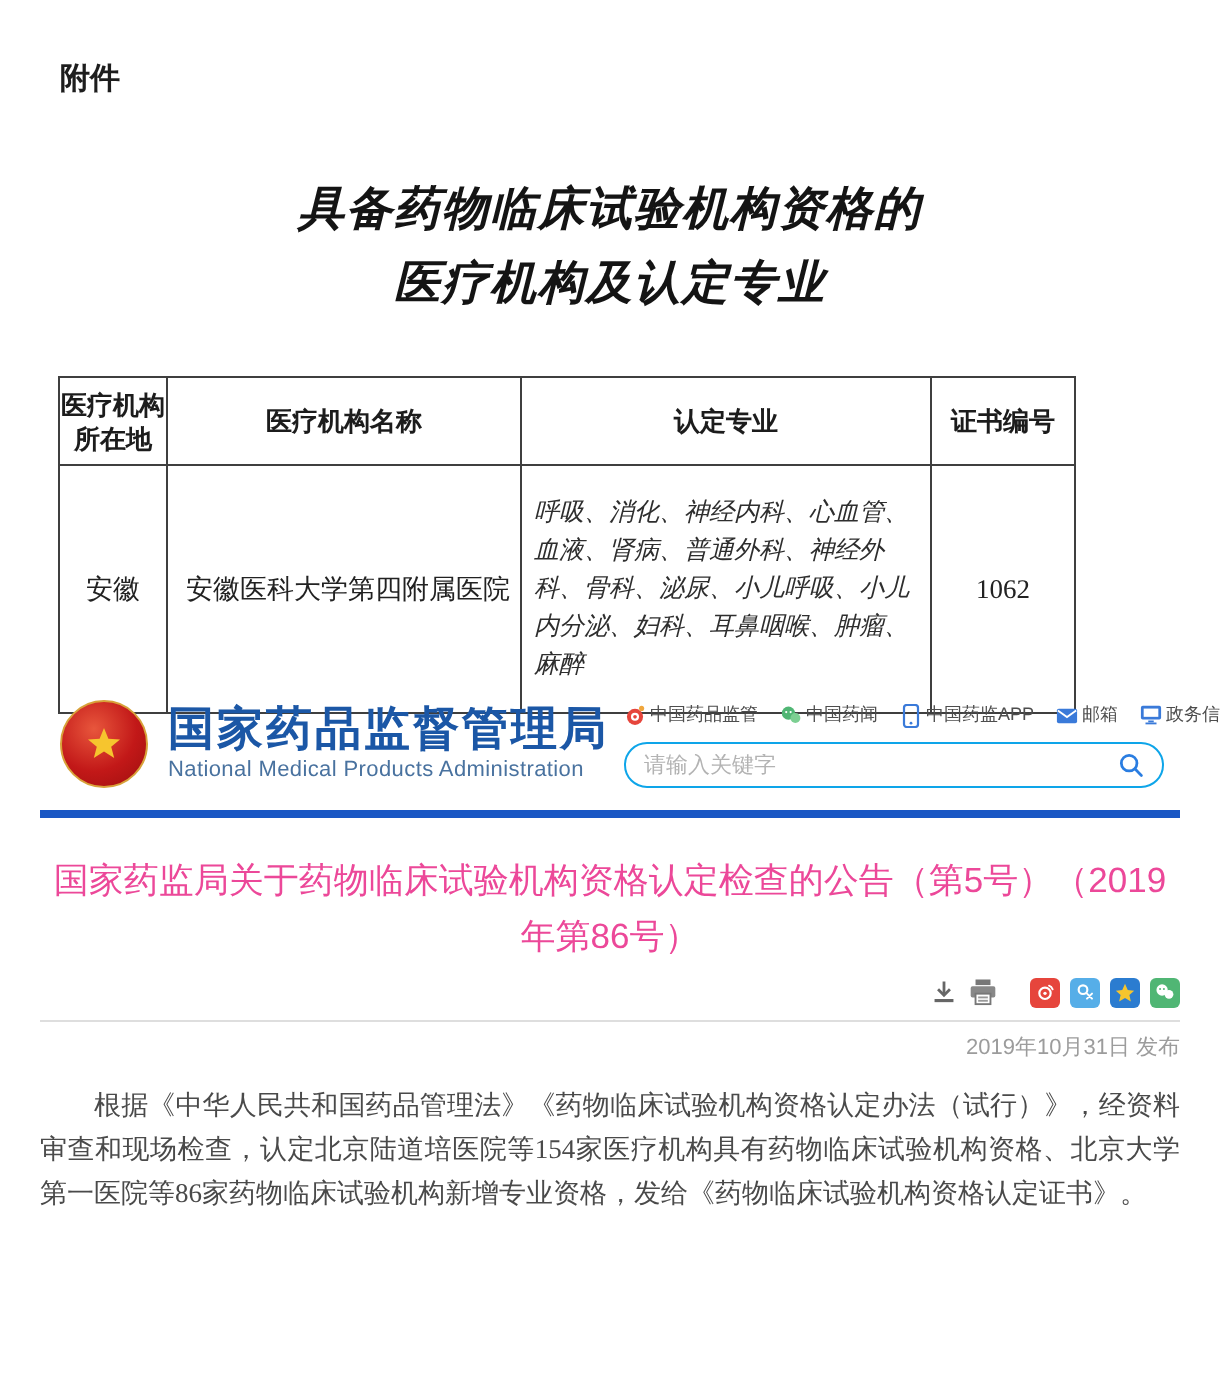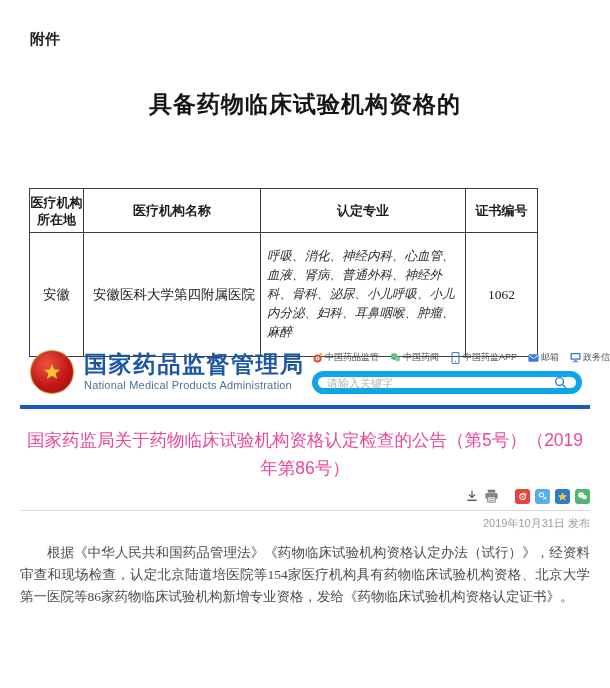--- a/index.html
+++ b/index.html
@@ -11,21 +11,21 @@
   }
 
   
   .attach-label {
     position:absolute; left:30px; top:14px;
     font-size:15px; font-weight:700; color:#1d1d1d;
   }
   .doc-title {
     position:absolute; top:70px; left:0; right:0;
     text-align:center; font-size:23px; font-weight:700;
-    color:#141414; line-height:37px; letter-spacing:1px;
+    color:#141414; line-height:37px; letter-spacing:1px;font-style:italic;
   }
 
   
   table.cert-table {
     position:absolute; left:29px; top:172px; width:508px;
     border-collapse:collapse; table-layout:fixed;
   }
   .cert-table th, .cert-table td { border:1px solid #3f3f3f; vertical-align:middle; }
   .cert-table th {
     font-size:13px; font-weight:700; color:#1c1c1c;
@@ -62,21 +62,21 @@
 
   .header-right { position:absolute; left:292px; right:16px; top:4px; }
   .quick-links {
     display:flex; align-items:center; gap:11px;
     font-size:9px; color:#4d4d4d; white-space:nowrap;
   }
   .qlink { display:flex; align-items:center; gap:2px; cursor:pointer; }
   .qicon { display:inline-flex; width:11px; height:11px; align-items:center; justify-content:center; }
   .search-bar {
     margin-top:7px; height:23px;
-    border:6px solid #0ea5e9; border-radius:12px;
+    border:1px solid #0ea5e9; border-radius:12px;
     display:flex; align-items:center; padding:0 9px; background:#fff;
   }
   .search-bar input {
     flex:1; border:none; outline:none; font-size:11px; color:#555;
     background:transparent; font-family:"Liberation Sans", sans-serif;
   }
   .search-bar input::placeholder { color:#b3b3b3; }
   .search-btn { display:flex; align-items:center; cursor:pointer; }
 
   .blue-line { position:absolute; top:389px; left:20px; right:20px; height:4px; background:#1a57c4; }
@@ -105,20 +105,21 @@
 </style>
 </head>
 <body>
 
 <div id="page">
 
   <div class="attach-label">附件</div>
 
   <div class="doc-title">
     <div>具备药物临床试验机构资格的</div>
+    <div>医疗机构及认定专业</div>
   </div>
 
   <table class="cert-table">
     <colgroup>
         <col style="width:54px">
         <col style="width:177px">
         <col style="width:205px">
         <col style="width:72px">
       </colgroup>
     <thead>

